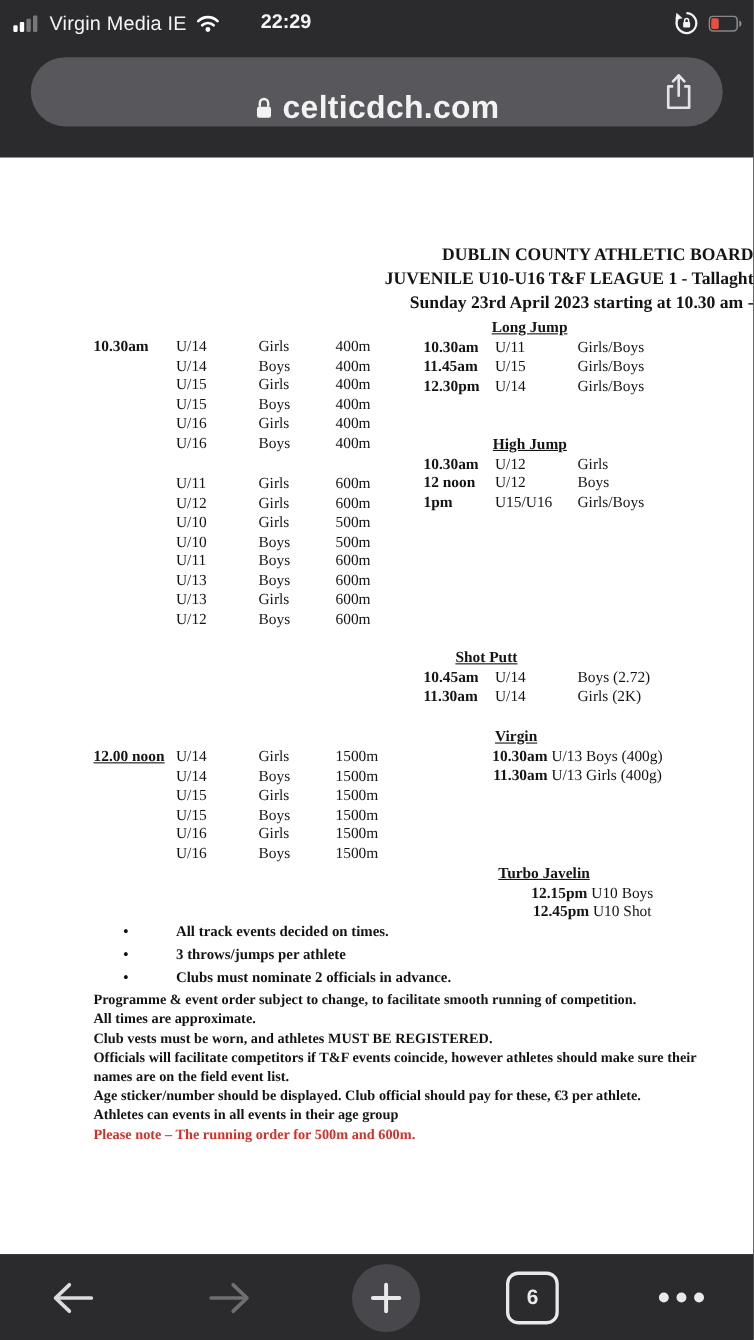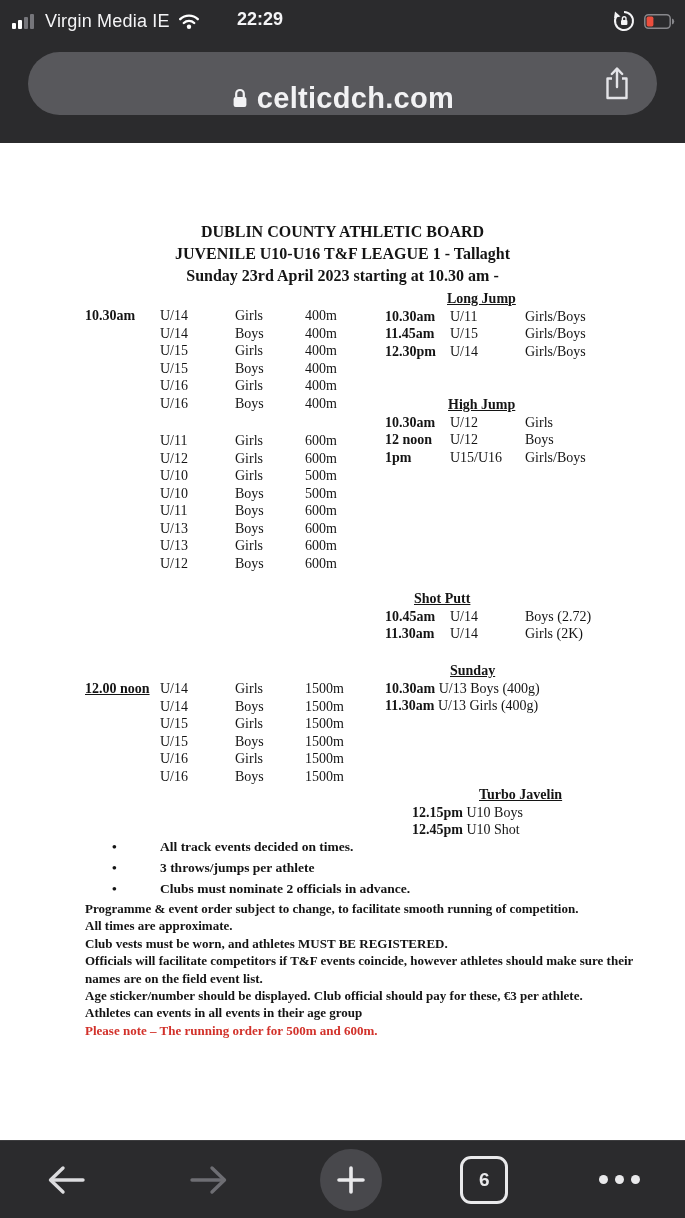--- a/index.html
+++ b/index.html
@@ -14,42 +14,42 @@
   .right-group{position:absolute;right:10px;top:2px;display:flex;align-items:center;gap:8px;height:26px;}
 
   .urlbar{position:absolute;top:52px;left:28px;width:629px;height:63px;background:#58585c;border-radius:32px;display:flex;align-items:flex-end;justify-content:center;}
   .url-center{display:flex;align-items:center;gap:8px;color:#f2f2f4;}
   .url-text{font-size:29px;font-weight:600;letter-spacing:.3px;}
   .share-btn{position:absolute;right:20px;top:12px;width:40px;height:40px;display:flex;align-items:center;justify-content:center;color:#e4e4e8;}
 
   
   .content{position:absolute;top:143px;left:0;width:685px;height:997px;background:#ffffff;color:#141414;
            font-family:"Liberation Serif","DejaVu Serif",serif;z-index:1;}
-  .titles{position:absolute;top:78px;left:0;width:685px;text-align:center;font-weight:700;font-size:16px;line-height:22px;}
+  .titles{position:absolute;top:78px;left:0;width:685px;text-align:right;font-weight:700;font-size:16px;line-height:22px;}
 
   .trow{position:relative;height:17.5px;width:300px;font-size:14px;}
   .trow .ct{position:absolute;left:0;font-weight:700;}
   .trow .ca{position:absolute;left:75px;}
   .trow .cg{position:absolute;left:150px;}
   .trow .cd{position:absolute;left:220px;}
   .u{text-decoration:underline;}
   .track-block{position:absolute;left:85px;}
   #blk0{top:165px;} #blk1{top:290px;} #blk2{top:538px;}
 
   .fsec{position:absolute;left:385px;width:280px;font-size:14px;}
   .fhead{font-weight:700;text-decoration:underline;height:17.5px;}
   .frow{position:relative;height:17.5px;}
   .frow .ft{position:absolute;left:0;font-weight:700;}
   .frow .fa{position:absolute;left:65px;}
   .frow .fg{position:absolute;left:140px;}
-  .inline-row{height:17.5px;}
+  .inline-row{height:17.5px;text-align:center;}
   .inline-row .ft2{font-weight:700;}
   #sec-lj{top:148px;} #sec-hj{top:254px;} #sec-sp{top:448px;} #sec-jv{top:520px;} #sec-tj{top:644px;}
   #sec-lj .fhead{margin-left:62px;} #sec-hj .fhead{margin-left:63px;} #sec-sp .fhead{margin-left:29px;}
-  #sec-jv .fhead{margin-left:65px;} #sec-tj .fhead{margin-left:94px;}
+  #sec-jv .fhead{margin-left:65px;} #sec-tj .fhead{margin-left:68px;}
   #sec-tj .inline-row{margin-left:27px;}
 
   .bullets{position:absolute;left:85px;top:696px;font-size:13.5px;font-weight:700;}
   .bullet-row{position:relative;height:21px;}
   .bullet-row::before{content:"•";position:absolute;left:27px;font-weight:700;}
   .bullet-row span{position:absolute;left:75px;white-space:nowrap;}
 
   .notes{position:absolute;left:85px;top:757px;width:572px;font-size:13px;font-weight:700;line-height:17.4px;}
   .note-red{color:#d2312a;}
 
@@ -284,21 +284,21 @@
           <span class="fg">Boys (2.72)</span>
         </div>
       <div class="frow">
           <span class="ft">11.30am</span>
           <span class="fa">U/14</span>
           <span class="fg">Girls (2K)</span>
         </div>
     </div>
 
     <div class="fsec" id="sec-jv">
-      <div class="fhead">Sunday</div>
+      <div class="fhead">Virgin</div>
       <div class="inline-row"><span class="ft2">10.30am</span> <span>U/13 Boys (400g)</span></div>
       <div class="inline-row"><span class="ft2">11.30am</span> <span>U/13 Girls (400g)</span></div>
     </div>
 
     <div class="fsec" id="sec-tj">
       <div class="fhead">Turbo Javelin</div>
       <div class="inline-row"><span class="ft2">12.15pm</span> <span>U10 Boys</span></div>
       <div class="inline-row"><span class="ft2">12.45pm</span> <span>U10 Shot</span></div>
     </div>
 

